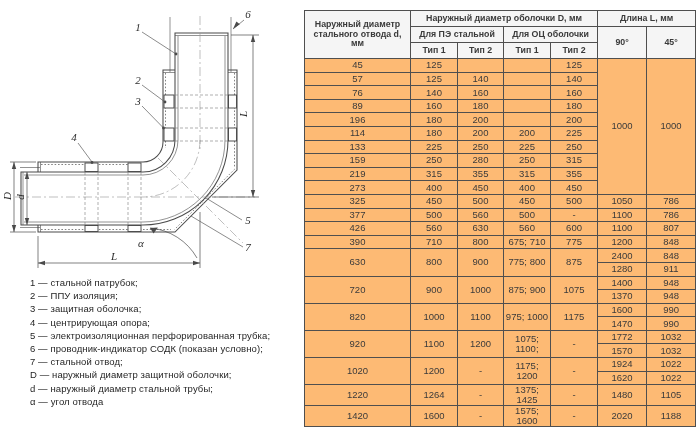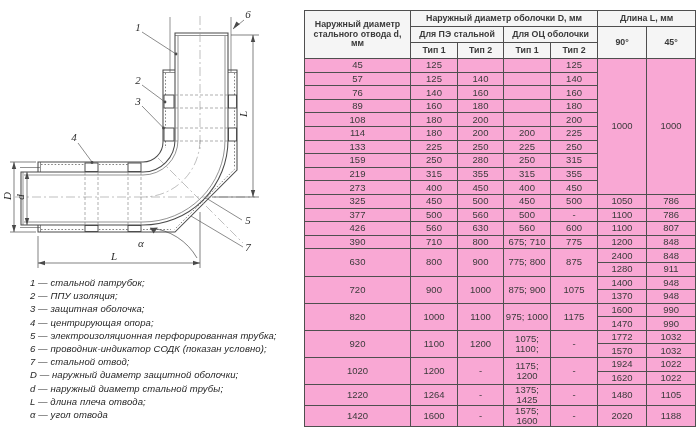--- a/index.html
+++ b/index.html
@@ -1,21 +1,21 @@
 <!DOCTYPE html>
 <html><head>
 <meta charset="utf-8">
 <style>
   html,body{margin:0;padding:0;}
   body{width:700px;height:432px;background:#ffffff;font-family:"Liberation Sans",sans-serif;}
   .canvas{position:relative;width:700px;height:432px;overflow:hidden;background:#fff;}
   .diagram{position:absolute;left:0;top:0;}
   .legend{position:absolute;left:30px;top:276px;width:272px;font-size:9.5px;line-height:13.2px;color:#1f1f1f;font-weight:500;letter-spacing:.1px;}
-  .legend-line{white-space:nowrap;font-style:italic;}
-  table.spec{position:absolute;left:304px;top:10px;width:392px;border-collapse:collapse;table-layout:fixed;font-size:9.5px;color:#3a3a3a;background:#f9a8d4;}
+  .legend-line{white-space:nowrap;}
+  table.spec{position:absolute;left:304px;top:10px;width:392px;border-collapse:collapse;table-layout:fixed;font-size:9.5px;color:#3a3a3a;background:#fdba74;}
   .spec th,.spec td{border:1px solid #4f4f4f;text-align:center;vertical-align:middle;padding:0 1px;}
   .spec th{font-size:8.8px;font-weight:bold;background:#f5f5f5;height:15px;line-height:1.12;}
   .spec td{height:12.6px;line-height:1.05;white-space:pre-line;}
   
   .fw{fill:#ffffff;stroke:#4a4a4a;stroke-width:1.05;}
   .thin{stroke:#4a4a4a;stroke-width:.6;fill:none;}
   .dot{stroke:#5a5a5a;stroke-width:.75;fill:none;stroke-dasharray:1.6 1.8;}
   .hid{stroke:#7a7a7a;stroke-width:.6;fill:none;stroke-dasharray:3 2;}
   .cl{stroke:#949494;stroke-width:.6;fill:none;stroke-dasharray:9 3 2 3;}
   .dim{stroke:#4a4a4a;stroke-width:.7;fill:none;}
@@ -126,21 +126,20 @@
   <div class="legend">
       <div class="legend-line">1 — стальной патрубок;</div>
       <div class="legend-line">2 — ППУ изоляция;</div>
       <div class="legend-line">3 — защитная оболочка;</div>
       <div class="legend-line">4 — центрирующая опора;</div>
       <div class="legend-line">5 — электроизоляционная перфорированная трубка;</div>
       <div class="legend-line">6 — проводник-индикатор СОДК (показан условно);</div>
       <div class="legend-line">7 — стальной отвод;</div>
       <div class="legend-line">D — наружный диаметр защитной оболочки;</div>
       <div class="legend-line">d — наружный диаметр стальной трубы;</div>
-      <div class="legend-line">L — длина плеча отвода;</div>
       <div class="legend-line">α — угол отвода</div>
     </div>
 
   <table class="spec">
     <colgroup>
       <col style="width:106px">
         <col style="width:47px">
         <col style="width:46px">
       <col style="width:47px">
         <col style="width:47px">
@@ -191,21 +190,21 @@
           <td>160</td>
         </tr>
         <tr>
           <td>89</td>
           <td>160</td>
           <td>180</td>
           <td></td>
           <td>180</td>
         </tr>
         <tr>
-          <td>108</td>
+          <td>196</td>
           <td>180</td>
           <td>200</td>
           <td></td>
           <td>200</td>
         </tr>
         <tr>
           <td>114</td>
           <td>180</td>
           <td>200</td>
           <td>200</td>

